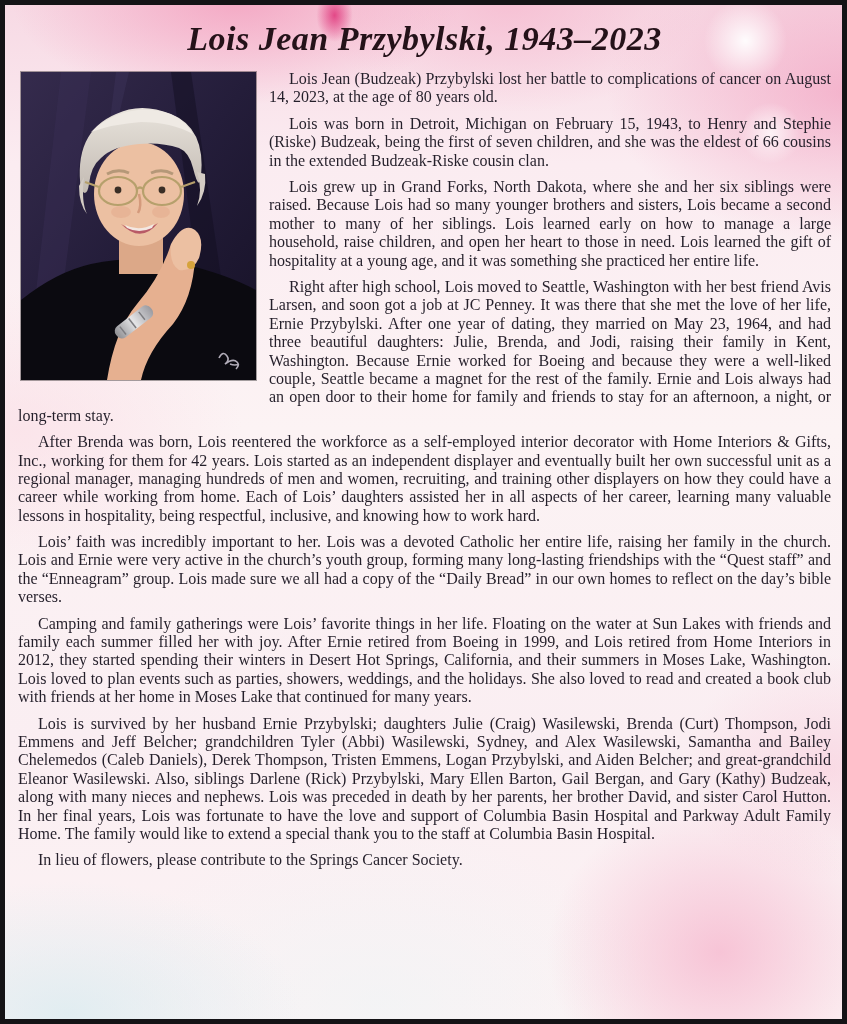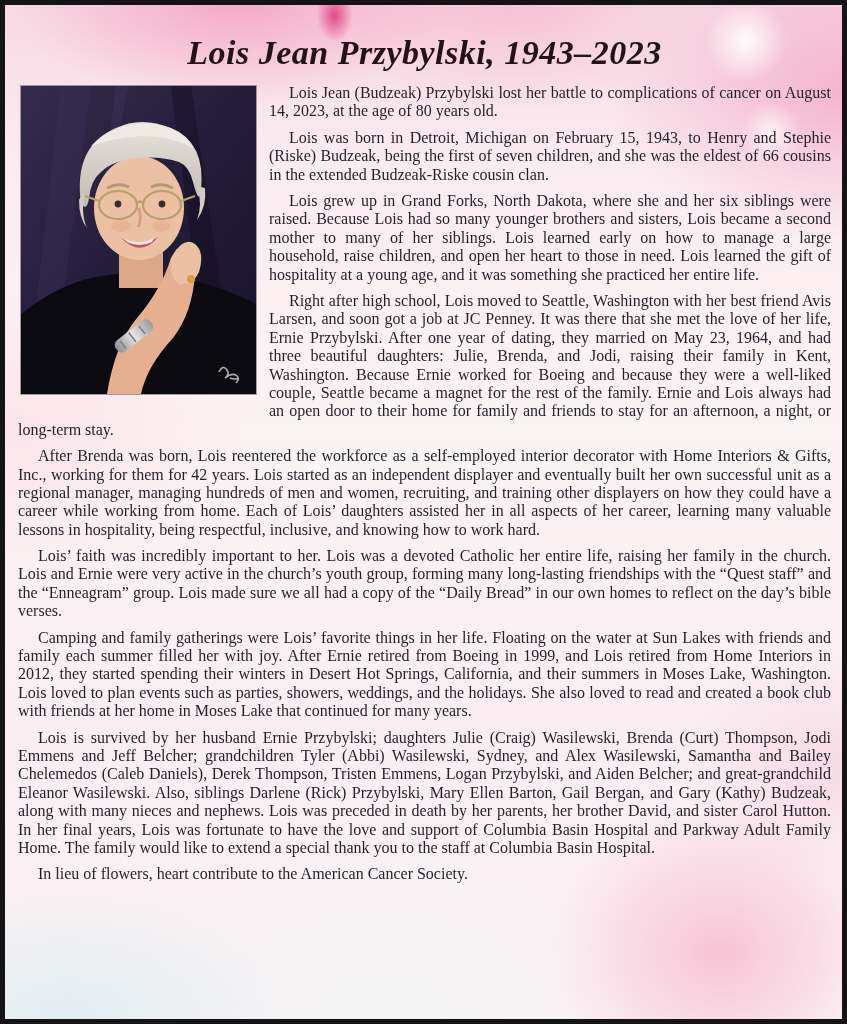--- a/index.html
+++ b/index.html
@@ -19,21 +19,21 @@
       radial-gradient(ellipse 260px 150px at 60% 0%,  rgba(246,182,205,0.7),  rgba(246,182,205,0) 75%),
       radial-gradient(ellipse 320px 200px at 100% 9%, rgba(240,148,184,0.6),  rgba(240,148,184,0) 75%),
       radial-gradient(ellipse 240px 210px at 85% 93%, rgba(246,188,209,0.85), rgba(246,188,209,0) 72%),
       radial-gradient(ellipse 200px 150px at 98% 75%, rgba(248,205,220,0.6),  rgba(248,205,220,0) 75%),
       radial-gradient(ellipse 300px 190px at 2% 42%,  rgba(250,216,226,0.55), rgba(250,216,226,0) 75%),
       radial-gradient(ellipse 300px 170px at 8% 99%,  rgba(216,235,240,0.75), rgba(216,235,240,0) 78%),
       radial-gradient(ellipse 360px 220px at 45% 98%, rgba(238,244,246,0.6),  rgba(238,244,246,0) 80%),
       linear-gradient(180deg, #f7d9e4 0%, #fbecf1 16%, #fcf3f4 42%, #faeef2 72%, #fcf3f4 100%);
   }
   .content {
-    padding: 24px 11px 0 13px;
+    padding: 10px 11px 0 13px;
   }
   .title {
     margin: 4px 0 12px 0;
     font-family: "Liberation Serif", serif;
     font-style: italic;
     font-weight: bold;
     font-size: 34px;
     line-height: 1.15;
     text-align: center;
     color: #241219;
@@ -138,16 +138,16 @@
 
   <div class="body-text">
     <p>Lois Jean (Budzeak) Przybylski lost her battle to complications of cancer on August 14, 2023, at the age of 80 years old.</p>
     <p>Lois was born in Detroit, Michigan on February 15, 1943, to Henry and Stephie (Riske) Budzeak, being the first of seven children, and she was the eldest of 66 cousins in the extended Budzeak-Riske cousin clan.</p>
     <p>Lois grew up in Grand Forks, North Dakota, where she and her six siblings were raised. Because Lois had so many younger brothers and sisters, Lois became a second mother to many of her siblings. Lois learned early on how to manage a large household, raise children, and open her heart to those in need. Lois learned the gift of hospitality at a young age, and it was something she practiced her entire life.</p>
     <p>Right after high school, Lois moved to Seattle, Washington with her best friend Avis Larsen, and soon got a job at JC Penney. It was there that she met the love of her life, Ernie Przybylski. After one year of dating, they married on May 23, 1964, and had three beautiful daughters: Julie, Brenda, and Jodi, raising their family in Kent, Washington. Because Ernie worked for Boeing and because they were a well-liked couple, Seattle became a magnet for the rest of the family. Ernie and Lois always had an open door to their home for family and friends to stay for an afternoon, a night, or long-term stay.</p>
     <p>After Brenda was born, Lois reentered the workforce as a self-employed interior decorator with Home Interiors &amp; Gifts, Inc., working for them for 42 years. Lois started as an independent displayer and eventually built her own successful unit as a regional manager, managing hundreds of men and women, recruiting, and training other displayers on how they could have a career while working from home. Each of Lois’ daughters assisted her in all aspects of her career, learning many valuable lessons in hospitality, being respectful, inclusive, and knowing how to work hard.</p>
     <p>Lois’ faith was incredibly important to her. Lois was a devoted Catholic her entire life, raising her family in the church. Lois and Ernie were very active in the church’s youth group, forming many long-lasting friendships with the “Quest staff” and the “Enneagram” group. Lois made sure we all had a copy of the “Daily Bread” in our own homes to reflect on the day’s bible verses.</p>
     <p>Camping and family gatherings were Lois’ favorite things in her life. Floating on the water at Sun Lakes with friends and family each summer filled her with joy. After Ernie retired from Boeing in 1999, and Lois retired from Home Interiors in 2012, they started spending their winters in Desert Hot Springs, California, and their summers in Moses Lake, Washington. Lois loved to plan events such as parties, showers, weddings, and the holidays. She also loved to read and created a book club with friends at her home in Moses Lake that continued for many years.</p>
     <p>Lois is survived by her husband Ernie Przybylski; daughters Julie (Craig) Wasilewski, Brenda (Curt) Thompson, Jodi Emmens and Jeff Belcher; grandchildren Tyler (Abbi) Wasilewski, Sydney, and Alex Wasilewski, Samantha and Bailey Chelemedos (Caleb Daniels), Derek Thompson, Tristen Emmens, Logan Przybylski, and Aiden Belcher; and great-grandchild Eleanor Wasilewski. Also, siblings Darlene (Rick) Przybylski, Mary Ellen Barton, Gail Bergan, and Gary (Kathy) Budzeak, along with many nieces and nephews. Lois was preceded in death by her parents, her brother David, and sister Carol Hutton. In her final years, Lois was fortunate to have the love and support of Columbia Basin Hospital and Parkway Adult Family Home. The family would like to extend a special thank you to the staff at Columbia Basin Hospital.</p>
-    <p>In lieu of flowers, heart contribute to the American Cancer Society.</p>
+    <p>In lieu of flowers, please contribute to the Springs Cancer Society.</p>
   </div>
 
 </div>
 
 </body></html>

